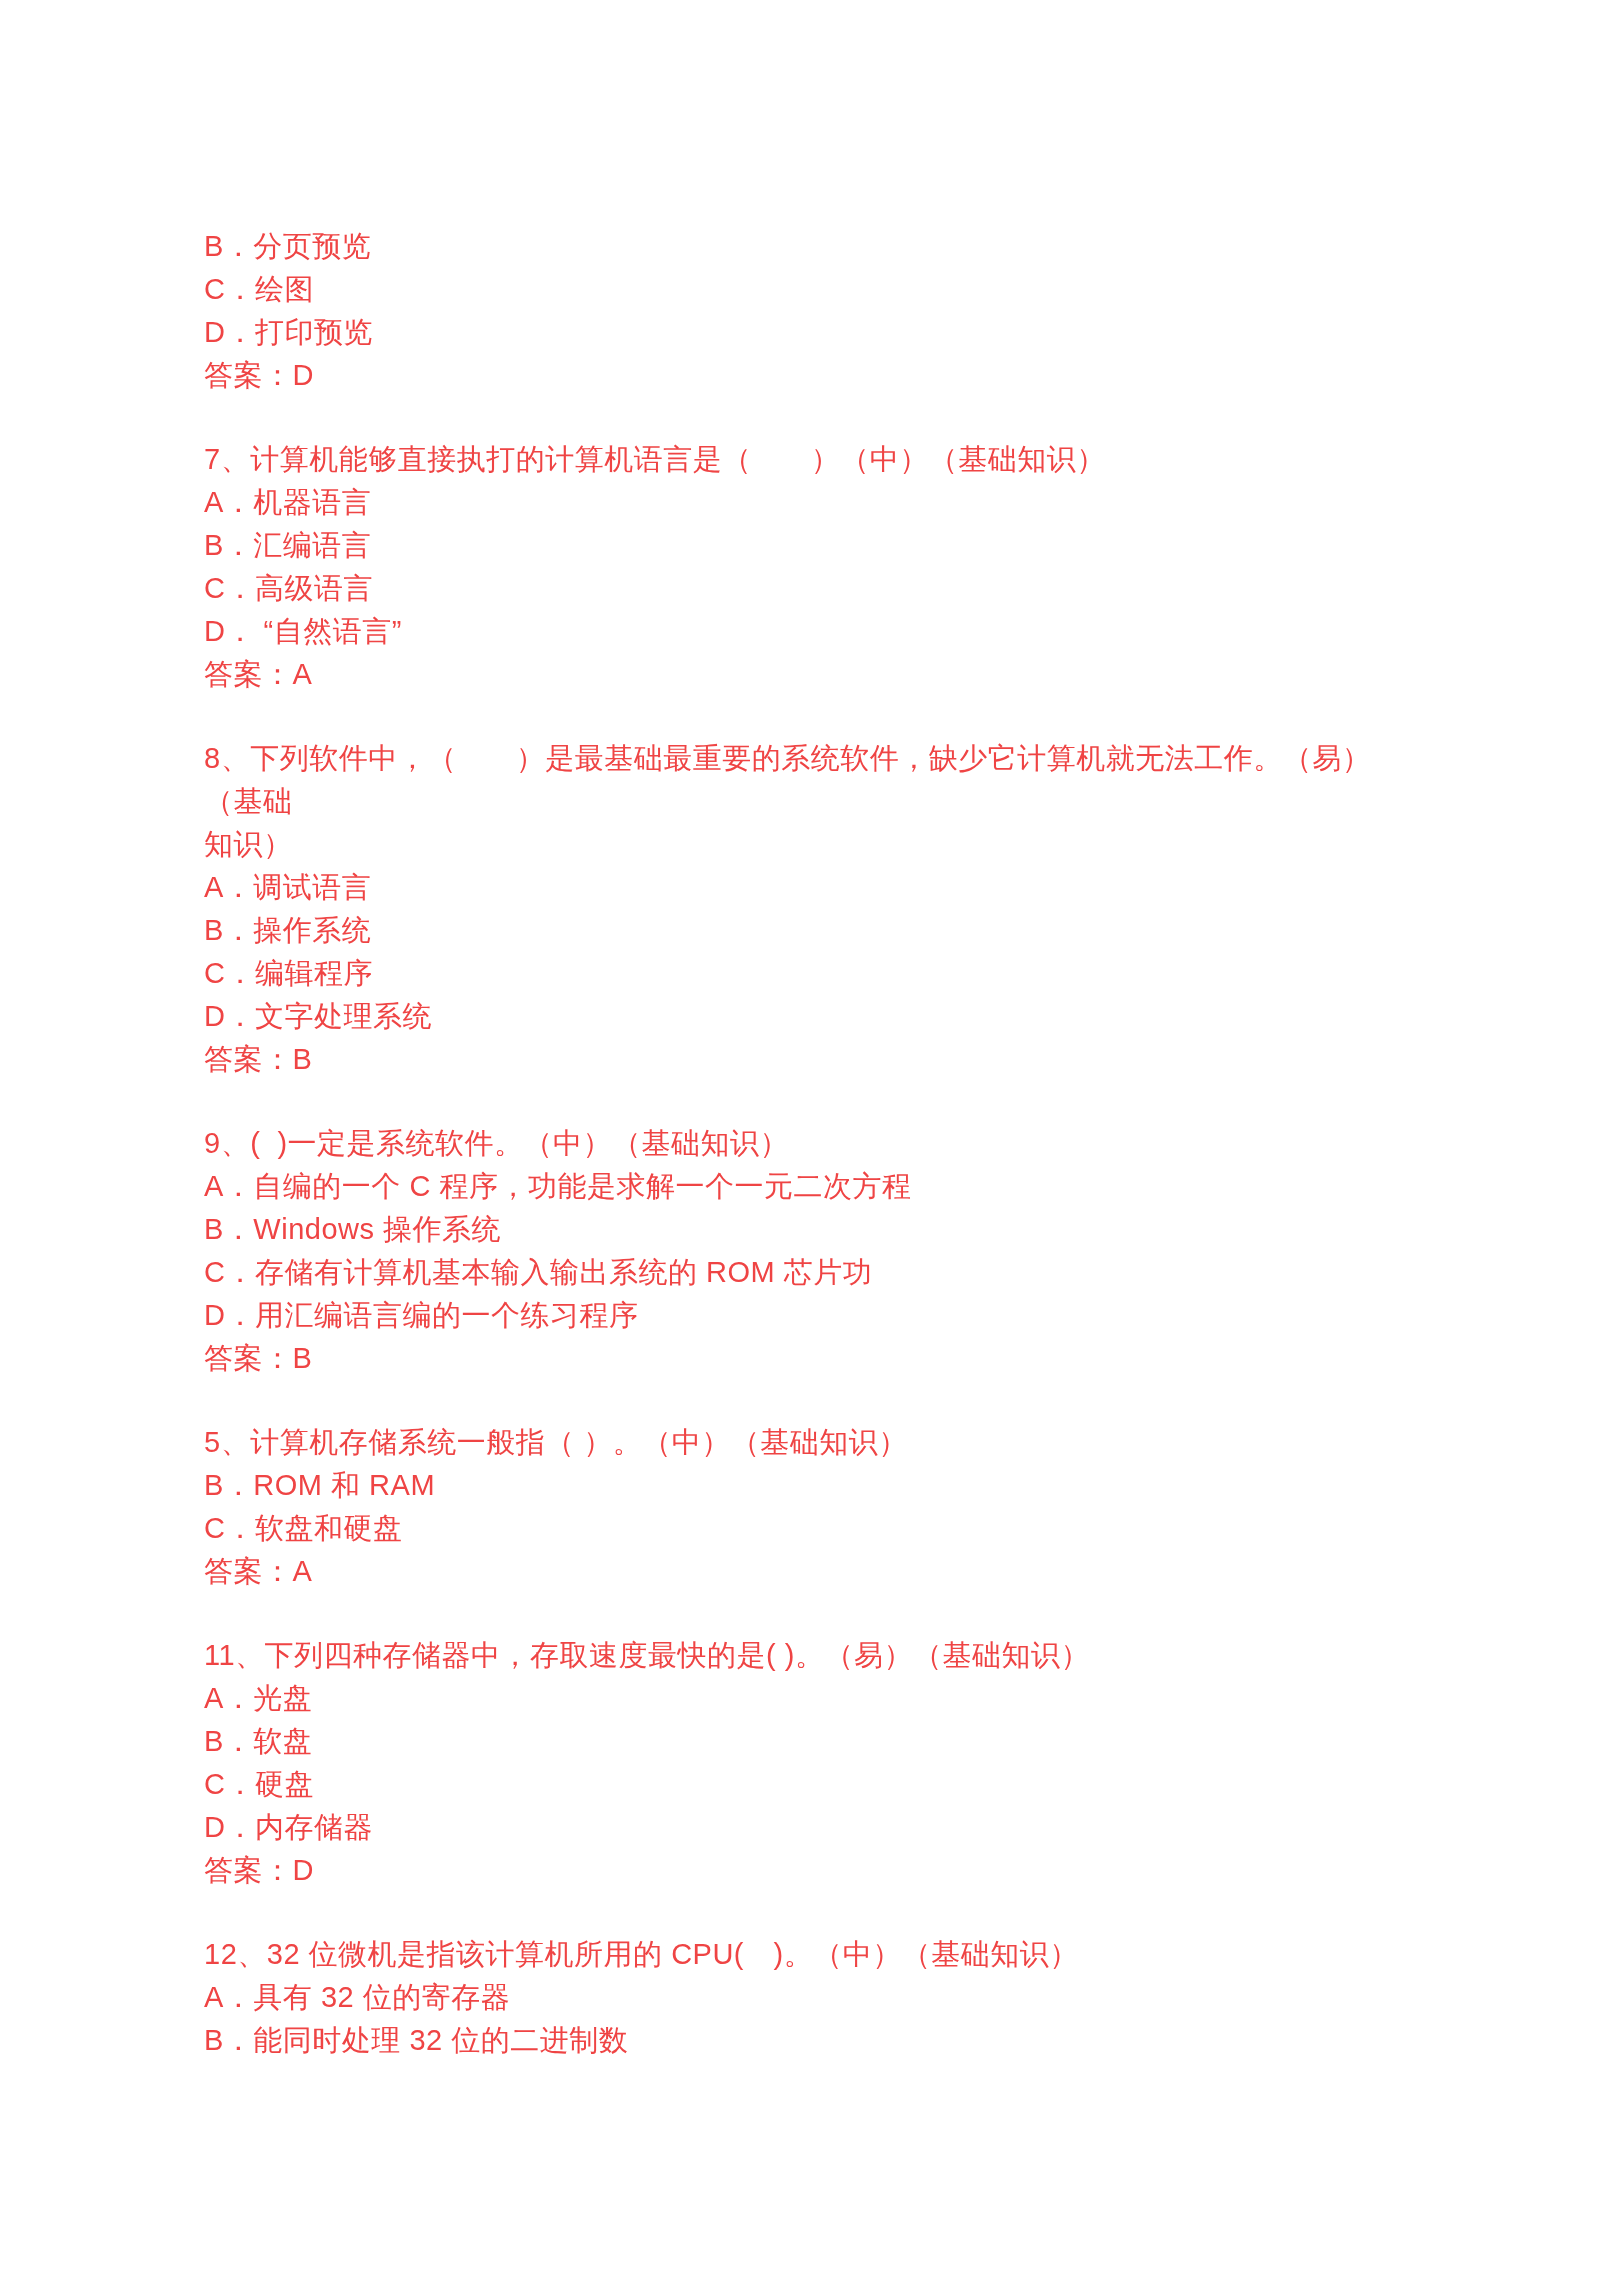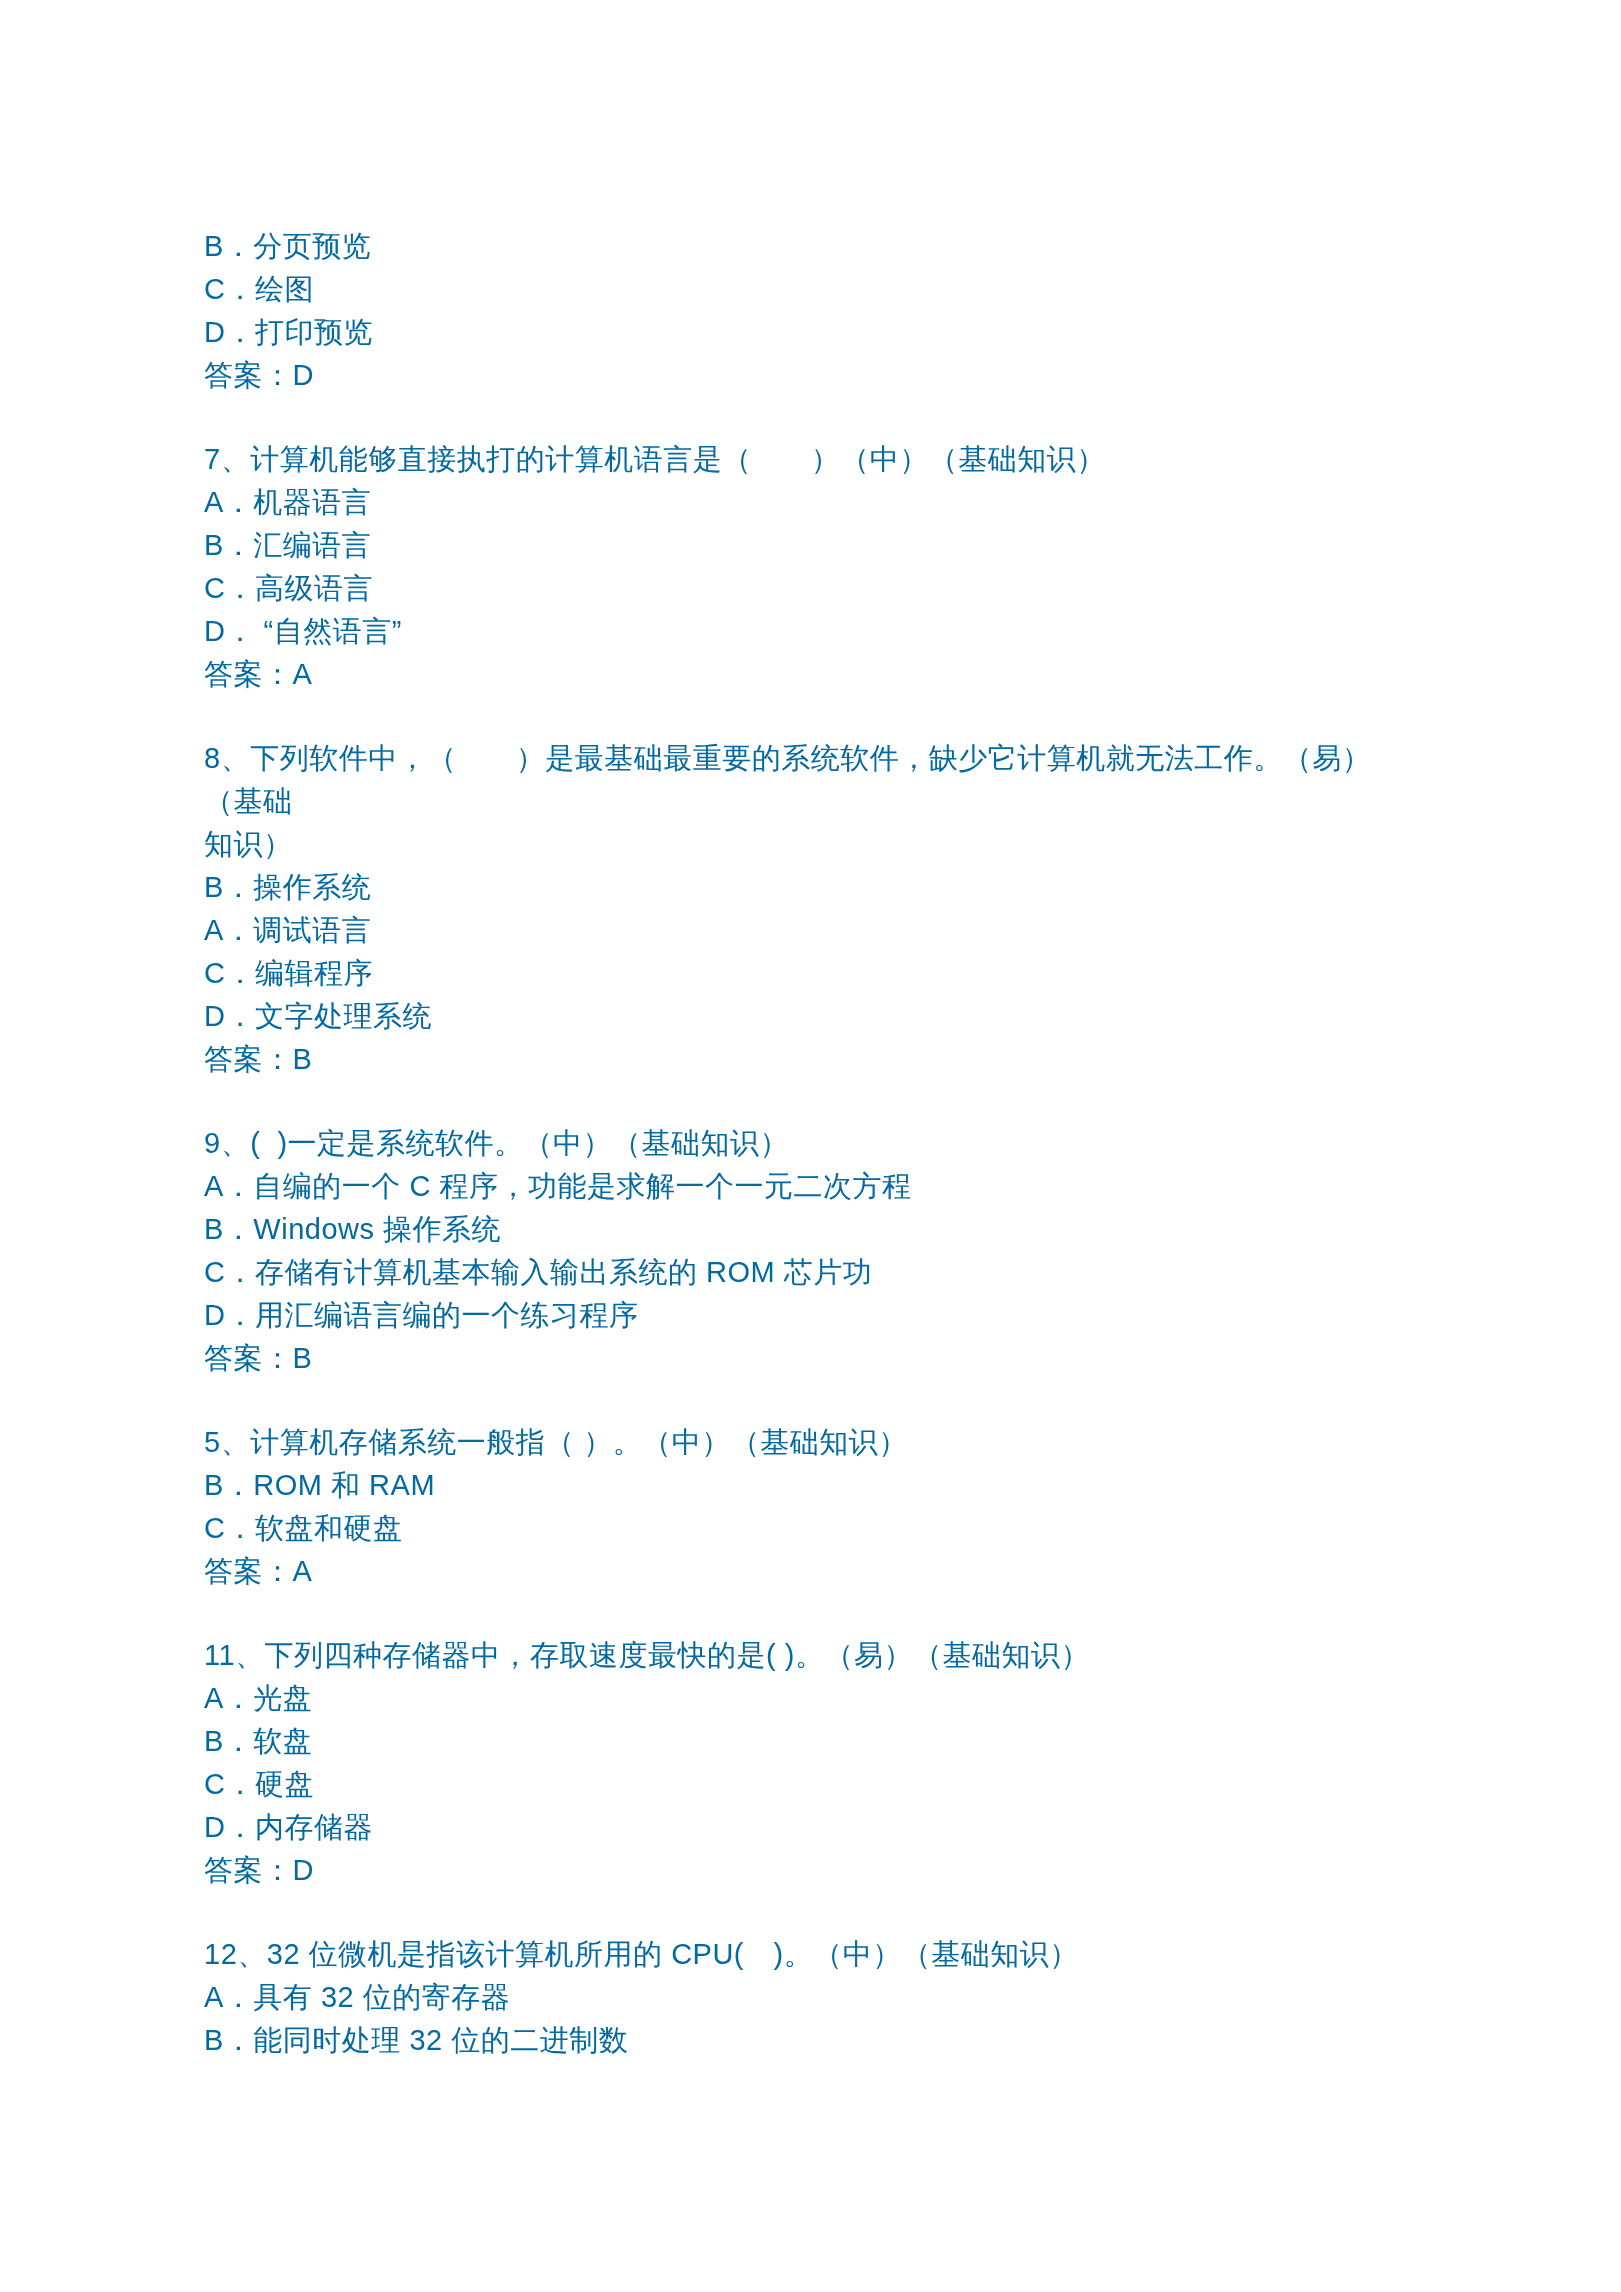--- a/index.html
+++ b/index.html
@@ -21,21 +21,21 @@
     top: 225px;
     width: 1215px;
     color: #000000;
   }
   .block {
     margin: 0 0 41px 0;
   }
   .line {
     font-size: 29px;
     line-height: 43px;
-    color: #0369a1;
+    color: #ef4444;
     white-space: pre-wrap;
     letter-spacing: 0.5px;
   }
 </style>
 </head>
 <body>
 
 <div class="page">
   <div class="content">
       <div class="block">
@@ -48,22 +48,22 @@
         <div class="line">7、计算机能够直接执打的计算机语言是（　　）（中）（基础知识）</div>
         <div class="line">A．机器语言</div>
         <div class="line">B．汇编语言</div>
         <div class="line">C．高级语言</div>
         <div class="line">D． “自然语言”</div>
         <div class="line">答案：A</div>
       </div>
       <div class="block">
         <div class="line">8、下列软件中，（　　）是最基础最重要的系统软件，缺少它计算机就无法工作。（易）（基础</div>
         <div class="line">知识）</div>
+        <div class="line">A．调试语言</div>
         <div class="line">B．操作系统</div>
-        <div class="line">A．调试语言</div>
         <div class="line">C．编辑程序</div>
         <div class="line">D．文字处理系统</div>
         <div class="line">答案：B</div>
       </div>
       <div class="block">
         <div class="line">9、(  )一定是系统软件。（中）（基础知识）</div>
         <div class="line">A．自编的一个 C 程序，功能是求解一个一元二次方程</div>
         <div class="line">B．Windows 操作系统</div>
         <div class="line">C．存储有计算机基本输入输出系统的 ROM 芯片功</div>
         <div class="line">D．用汇编语言编的一个练习程序</div>

